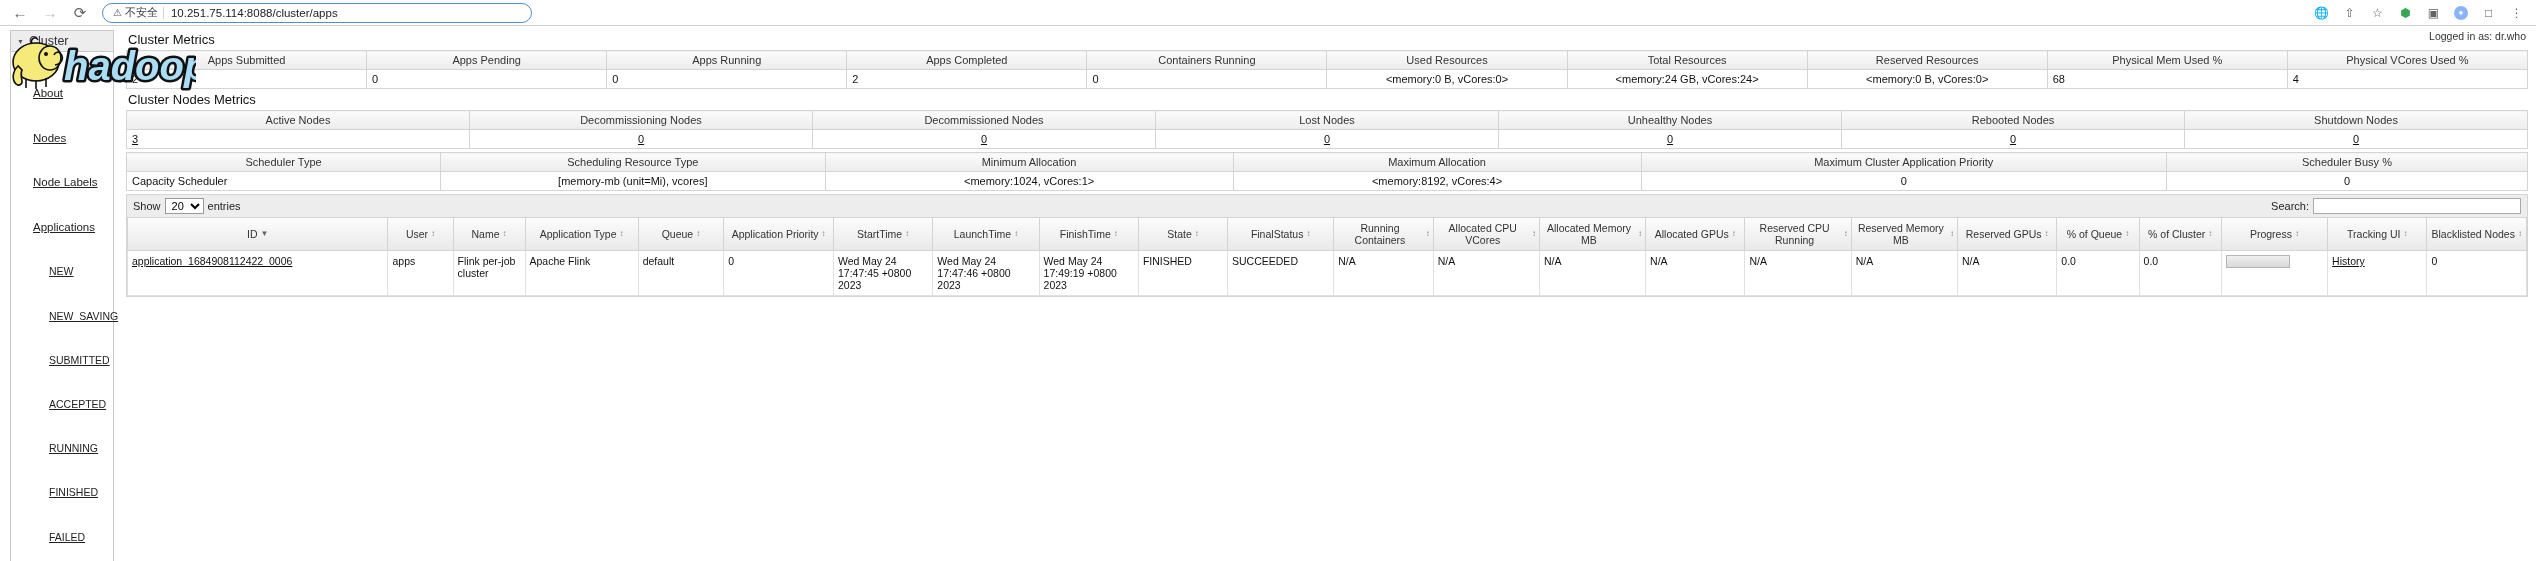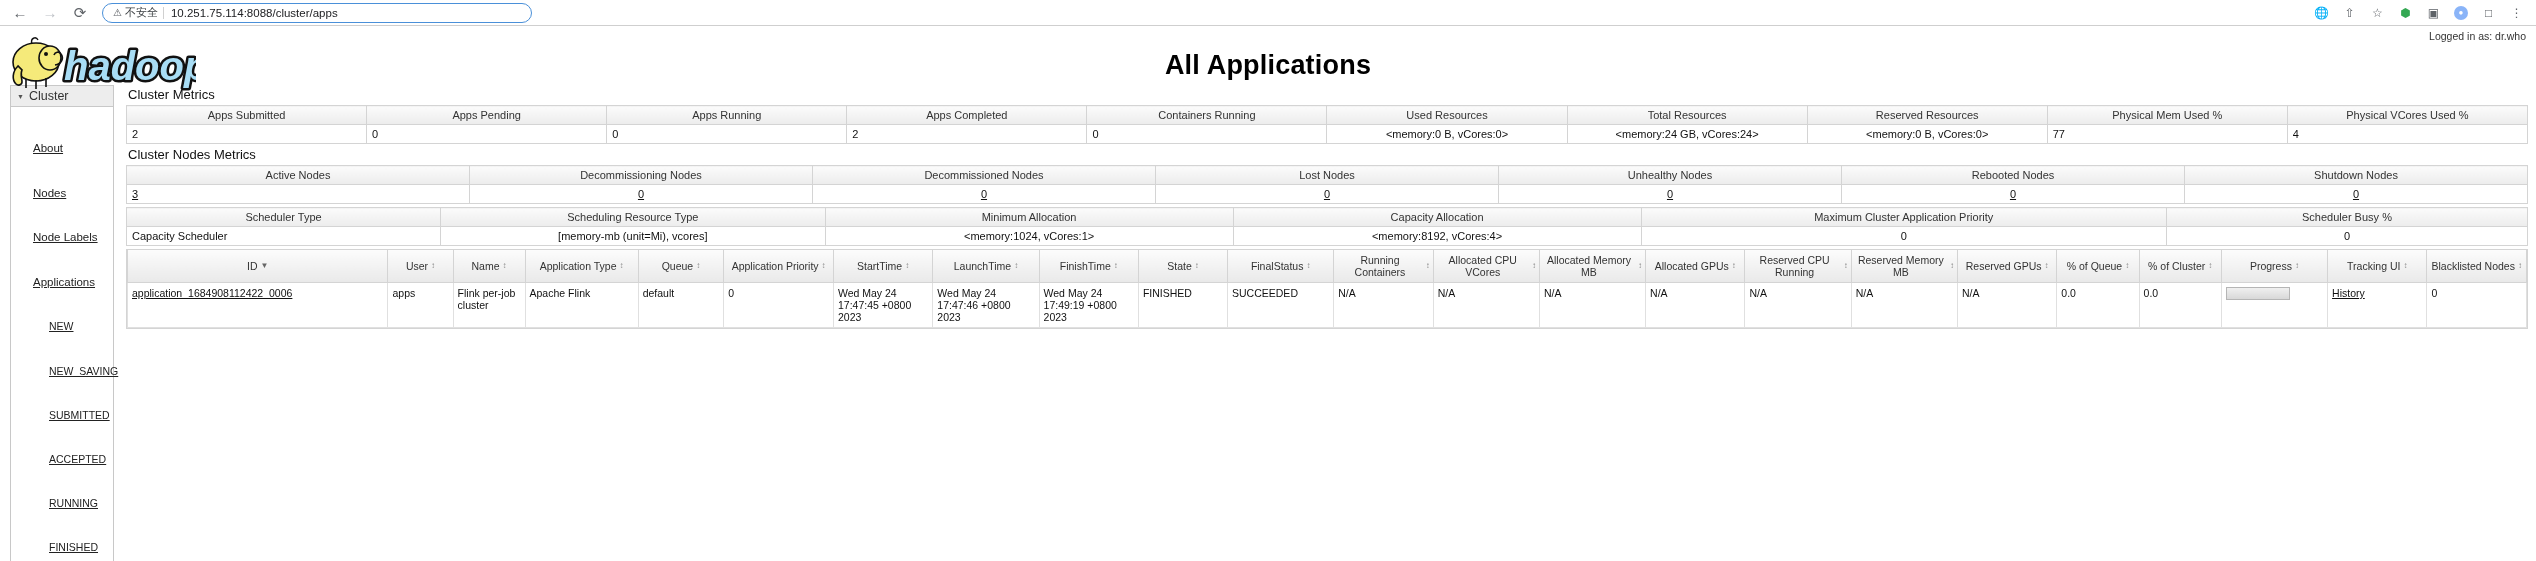--- a/index.html
+++ b/index.html
@@ -264,21 +264,20 @@
       </g>
       <g font-family="Liberation Sans, sans-serif" font-size="40" font-style="italic" font-weight="bold">
         <text x="58" y="48" fill="#111" stroke="#111" stroke-width="5" stroke-linejoin="round">hadoop</text>
         <text x="58" y="48" fill="#a8ddf5">hadoop</text>
       </g>
     </svg>
   </div>
 
   <div class="logged-in">Logged in as: dr.who</div>
 
-  <div class="title">All Applications</div>
 
   <div class="body-wrap">
 
     <div class="sidebar">
       <div class="side-group">
         <div class="side-head">
           <span class="caret">▼</span>
           <span>Cluster</span>
         </div>
         <ul class="side-list">
@@ -354,21 +353,21 @@
         <tbody>
           <tr>
             <td>2</td>
             <td>0</td>
             <td>0</td>
             <td>2</td>
             <td>0</td>
             <td style="text-align:center">&lt;memory:0 B, vCores:0&gt;</td>
             <td style="text-align:center">&lt;memory:24 GB, vCores:24&gt;</td>
             <td style="text-align:center">&lt;memory:0 B, vCores:0&gt;</td>
-            <td>77</td>
+            <td>68</td>
             <td>4</td>
           </tr>
         </tbody>
       </table>
 
       <div class="sec-title">Cluster Nodes Metrics</div>
       <table class="metrics">
         <thead>
           <tr>
             <th>Active Nodes</th>
@@ -392,38 +391,51 @@
           </tr>
         </tbody>
       </table>
 
       <table class="metrics">
         <thead>
           <tr>
             <th style="width:13%">Scheduler Type</th>
             <th style="width:16%">Scheduling Resource Type</th>
             <th style="width:17%">Minimum Allocation</th>
-            <th style="width:17%">Capacity Allocation</th>
+            <th style="width:17%">Maximum Allocation</th>
             <th style="width:22%">Maximum Cluster Application Priority</th>
             <th style="width:15%">Scheduler Busy %</th>
           </tr>
         </thead>
         <tbody>
           <tr>
             <td>Capacity Scheduler</td>
             <td style="text-align:center">[memory-mb (unit=Mi), vcores]</td>
             <td style="text-align:center">&lt;memory:1024, vCores:1&gt;</td>
             <td style="text-align:center">&lt;memory:8192, vCores:4&gt;</td>
             <td style="text-align:center">0</td>
             <td style="text-align:center">0</td>
           </tr>
         </tbody>
       </table>
 
       <div class="apps-panel">
+        <div class="apps-top">
+          <div class="show-entries">
+            <span>Show</span>
+            <select class="entries-select">
+              <option>20</option>
+            </select>
+            <span>entries</span>
+          </div>
+          <div class="search-box">
+            <span>Search:</span>
+            <input class="search-input" type="text" value="" style="">
+          </div>
+        </div>
 
         <table class="apps">
           <colgroup>
             <col style="width:152px">
               <col style="width:38px">
               <col style="width:42px">
               <col style="width:66px">
             <col style="width:50px">
               <col style="width:64px">
               <col style="width:58px">

